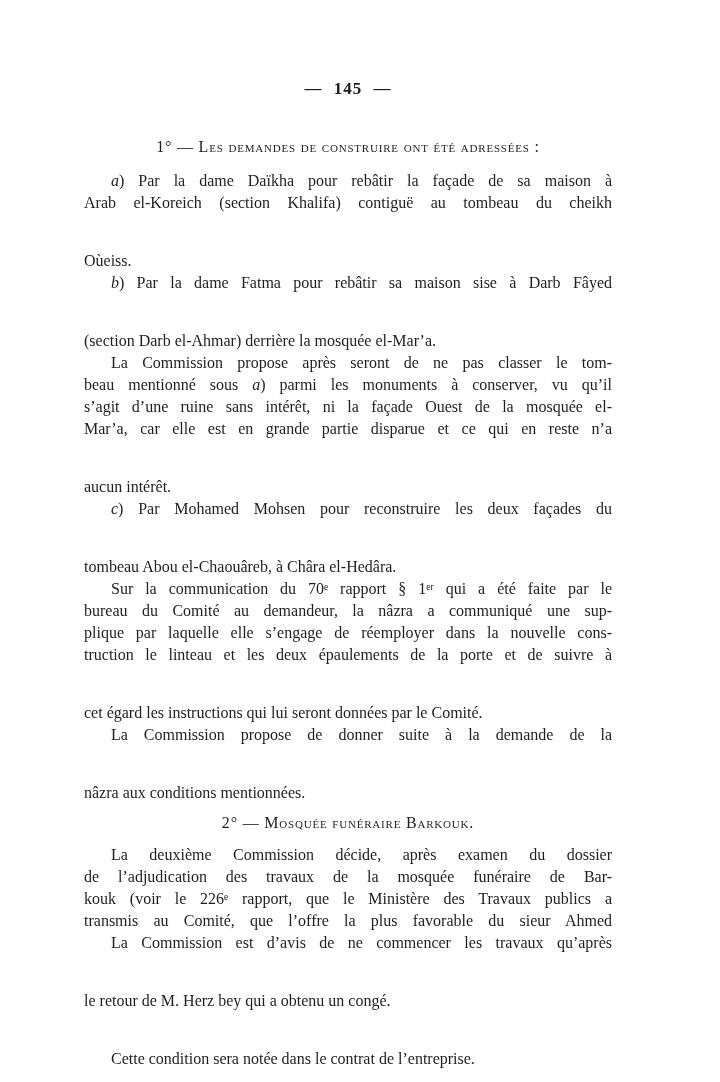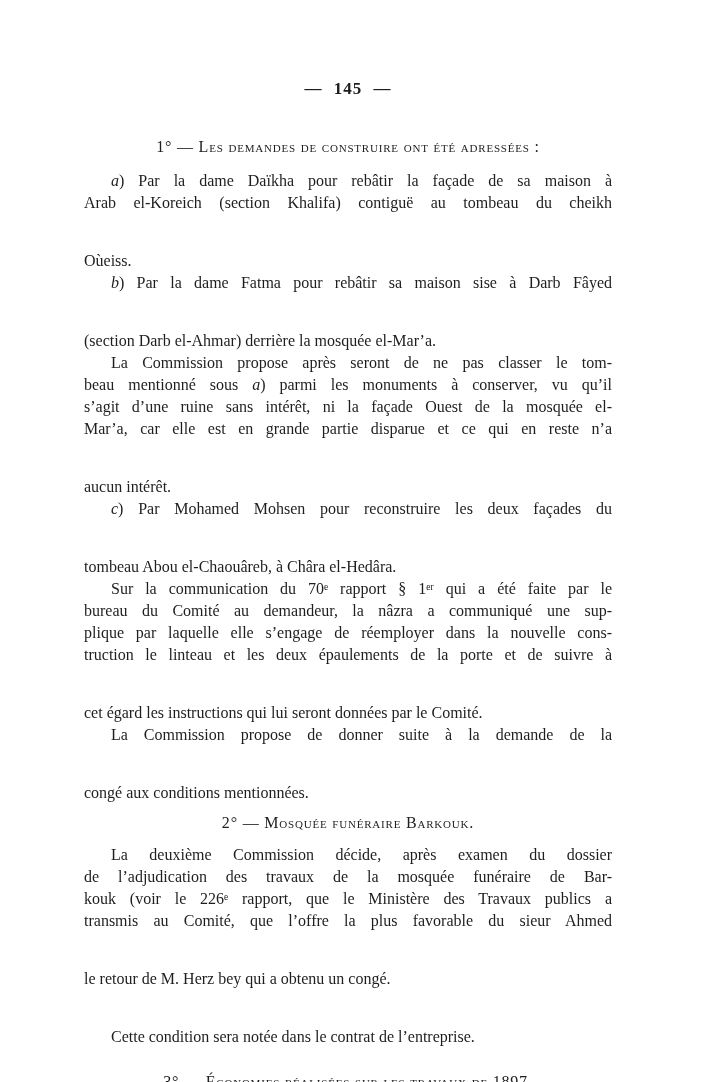--- a/index.html
+++ b/index.html
@@ -82,30 +82,31 @@
         </div>
         <div class="paragraph">
           <div class="line first">Sur la communication du 70ᵉ rapport § 1ᵉʳ qui a été faite par le</div>
           <div class="line">bureau du Comité au demandeur, la nâzra a communiqué une sup-</div>
           <div class="line">plique par laquelle elle s’engage de réemployer dans la nouvelle cons-</div>
           <div class="line">truction le linteau et les deux épaulements de la porte et de suivre à</div>
           <div class="line last">cet égard les instructions qui lui seront données par le Comité.</div>
         </div>
         <div class="paragraph">
           <div class="line first">La Commission propose de donner suite à la demande de la</div>
-          <div class="line last">congé aux conditions mentionnées.</div>
+          <div class="line last">nâzra aux conditions mentionnées.</div>
         </div>
         <div class="heading h-1">2° — Mosquée funéraire Barkouk.</div>
         <div class="paragraph">
           <div class="line first">La deuxième Commission décide, après examen du dossier</div>
           <div class="line">de l’adjudication des travaux de la mosquée funéraire de Bar-</div>
           <div class="line">kouk (voir le 226ᵉ rapport, que le Ministère des Travaux publics a</div>
           <div class="line">transmis au Comité, que l’offre la plus favorable du sieur Ahmed</div>
         </div>
         <div class="paragraph">
+          <div class="line first">La Commission est d’avis de ne commencer les travaux qu’après</div>
           <div class="line last">le retour de M. Herz bey qui a obtenu un congé.</div>
         </div>
         <div class="paragraph">
           <div class="line first last">Cette condition sera notée dans le contrat de l’entreprise.</div>
         </div>
         <div class="heading h-2">3° — Économies réalisées sur les travaux de 1897.</div>
       </div>
   </div>
 </div>
 

